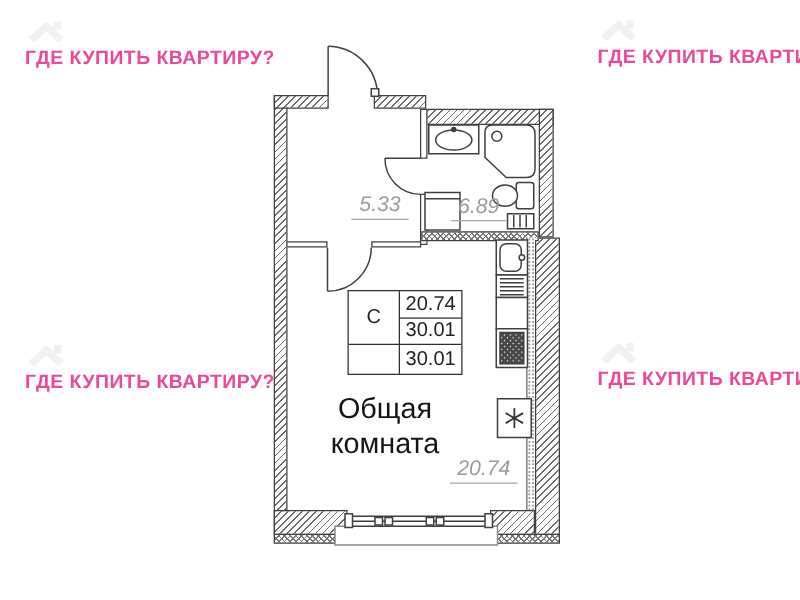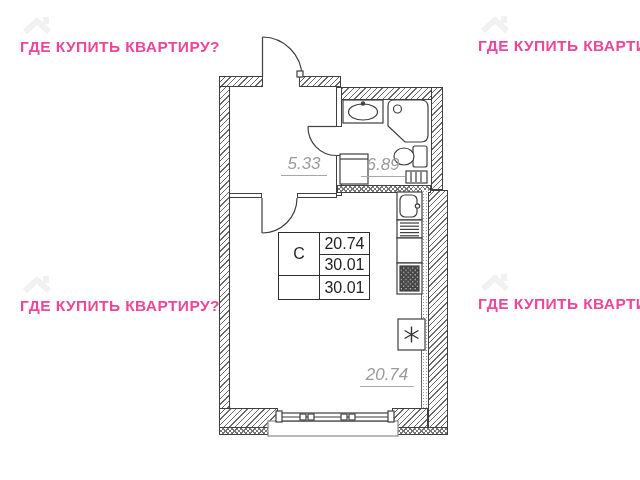--- a/index.html
+++ b/index.html
@@ -182,20 +182,21 @@
         <line x1="411.5" y1="326.5" x2="411.5" y2="342.5"></line>
         <line x1="404.6" y1="330.5" x2="418.4" y2="338.5"></line>
         <line x1="404.6" y1="338.5" x2="418.4" y2="330.5"></line>
       </g>
     </g>
   </svg>
 
   <div class="area-label" style="left:281px;top:155px;width:44px;">5.33</div>
   <div class="area-label" style="left:361px;top:156px;width:42px;">6.89</div>
   <div class="area-label" style="left:360px;top:366px;width:52px;">20.74</div>
+  <div class="room-name">Общая комната</div>
 
   <div class="info-table">
     <div class="tcell tc-type">С</div>
     <div class="tcell tc-blank"></div>
     <div class="tcell tc-v1">20.74</div>
     <div class="tcell tc-v2">30.01</div>
     <div class="tcell tc-v3">30.01</div>
   </div>
 
 </div>

